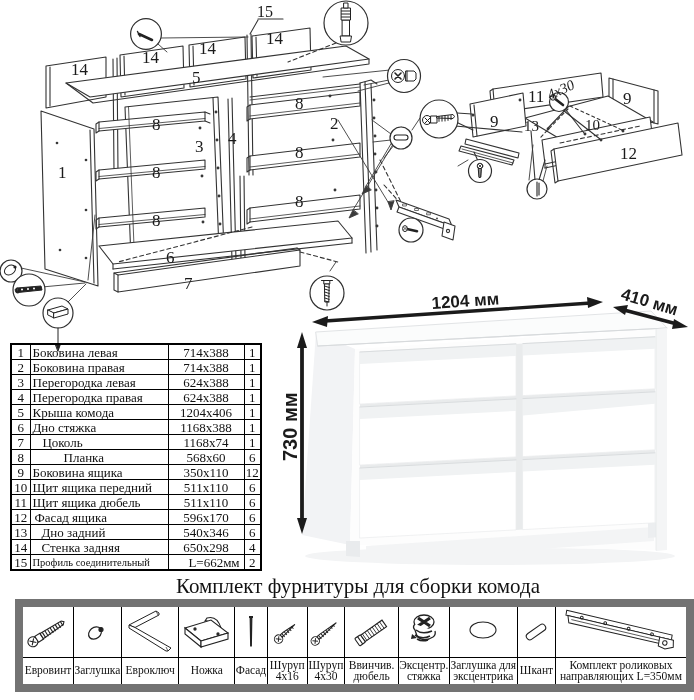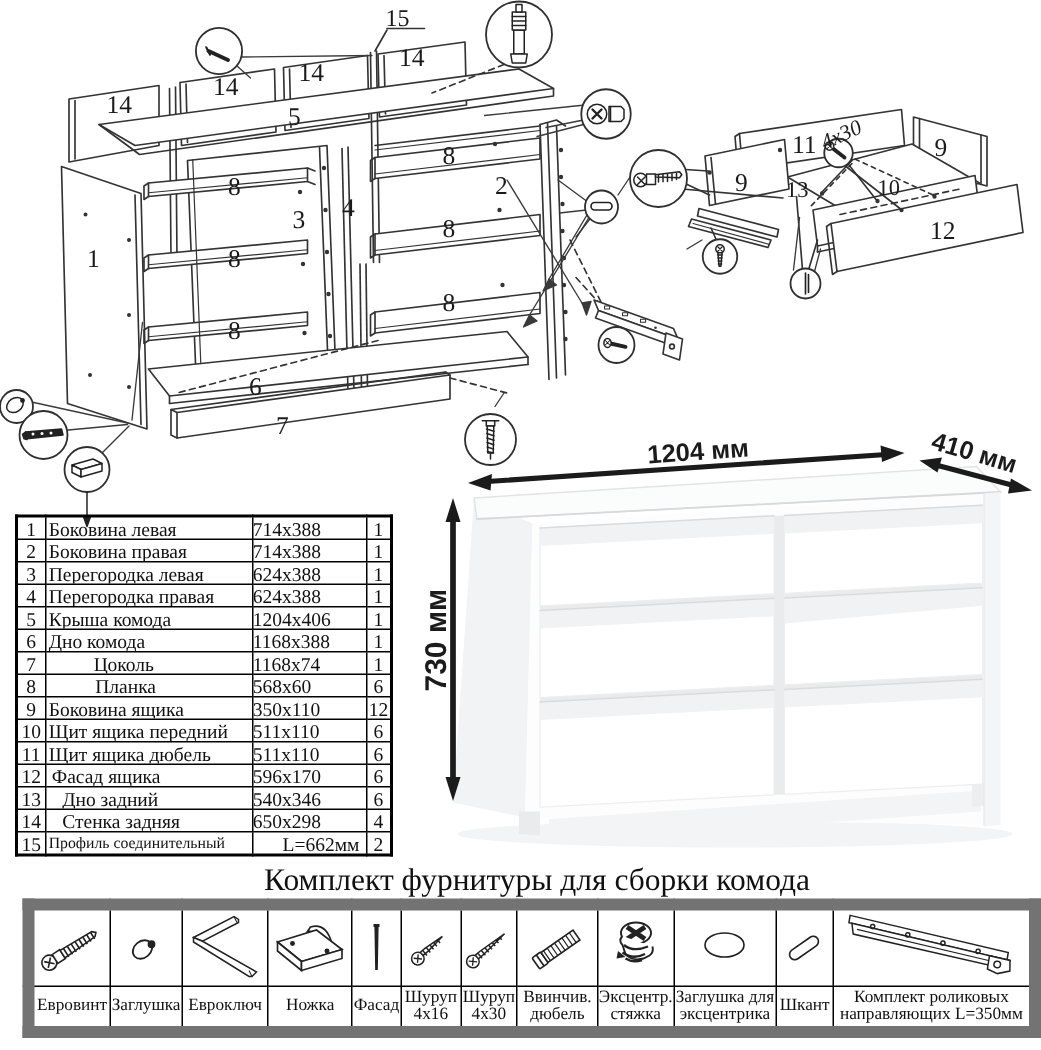--- a/index.html
+++ b/index.html
@@ -4,21 +4,21 @@
 <style>
 html,body{margin:0;padding:0;background:#fff;}
 #page{position:relative;width:694px;height:700px;background:#fff;overflow:hidden;
   font-family:"Liberation Serif",serif;}
 #art{position:absolute;left:0;top:0;}
 table{border-collapse:collapse;}
 #parts{position:absolute;left:10px;top:343px;width:250px;table-layout:fixed;border:2px solid #000;}
 #parts td{border:1px solid #000;font-size:13px;line-height:13px;height:14px;
   padding:0 2px;white-space:nowrap;overflow:hidden;color:#111;}
 #parts td.n{text-align:center;padding:0;}
-#parts td.s{padding:0;}
+#parts td.s{text-align:center;padding:0;}
 #parts td.q{text-align:center;padding:0;}
 #title{position:absolute;left:3px;top:574px;width:710px;text-align:center;
   font-size:21px;color:#111;letter-spacing:0px;}
 #hw{position:absolute;left:15px;top:599px;table-layout:fixed;border:8px solid #737373;}
 #hw td{border:1px solid #000;text-align:center;vertical-align:middle;color:#111;
   padding:0;overflow:hidden;}
 #hw td svg{display:block;margin:0 auto;}
 #hw tr.icons td{height:50px;}
 #hw tr.names td{height:26px;font-size:11.5px;line-height:11.5px;}
 #hw tr.vals td{height:19px;font-size:16px;}
@@ -455,27 +455,27 @@
           <td class="q">1</td>
         </tr>
 <tr>
           <td class="n">5</td>
           <td>Крыша комода</td>
           <td class="s">1204х406</td>
           <td class="q">1</td>
         </tr>
 <tr>
           <td class="n">6</td>
-          <td>Дно комода</td>
+          <td>Дно стяжка</td>
           <td class="s">1168х388</td>
           <td class="q">1</td>
         </tr>
 <tr>
           <td class="n">7</td>
-          <td style="padding-left:32px">Цоколь</td>
+          <td style="padding-left:12px">Цоколь</td>
           <td class="s">1168х74</td>
           <td class="q">1</td>
         </tr>
 <tr>
           <td class="n">8</td>
           <td style="padding-left:33px">Планка</td>
           <td class="s">568х60</td>
           <td class="q">6</td>
         </tr>
 <tr>

